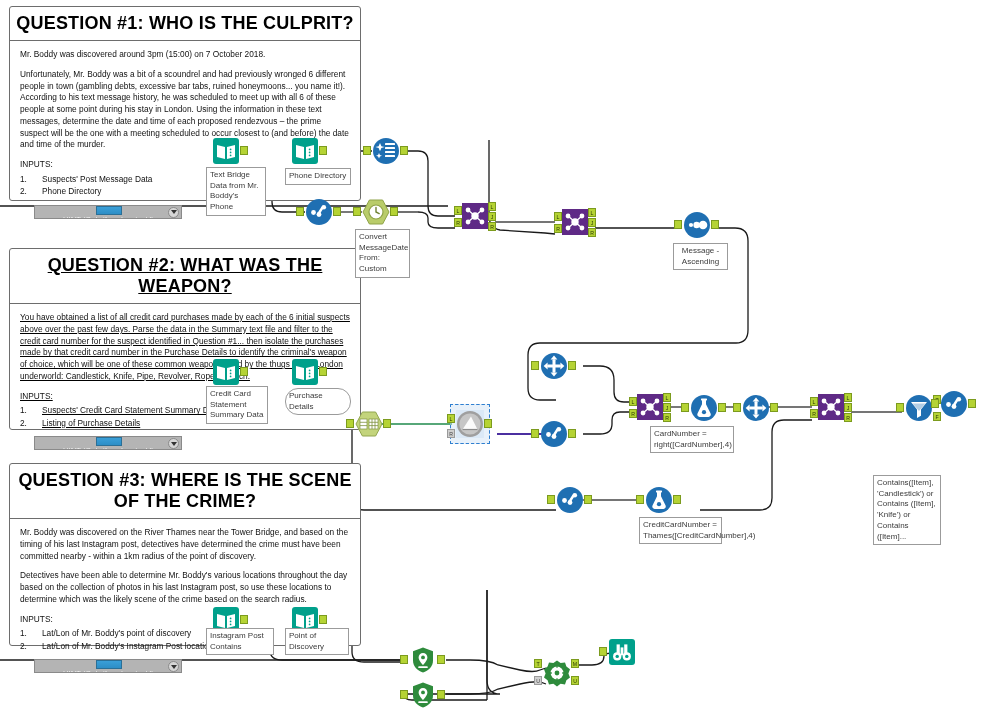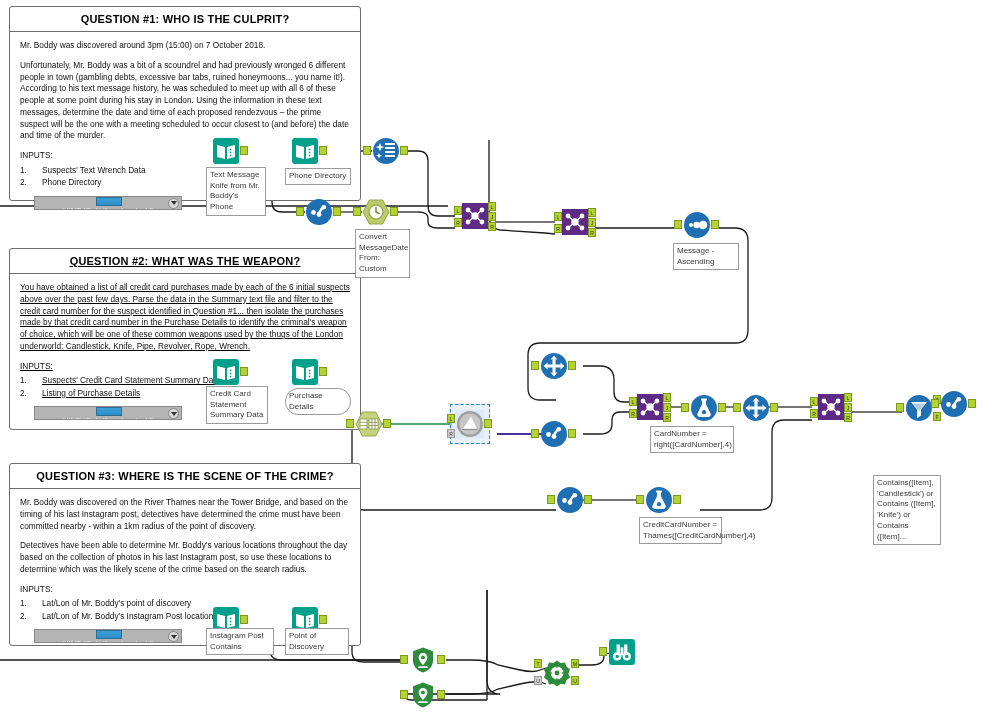--- a/index.html
+++ b/index.html
@@ -21,21 +21,21 @@
     position: absolute;
     background: #ffffff;
     border: 1px solid #6d6d6d;
     border-radius: 3px;
     z-index: 5;
   }
   .qpanel-title {
     border-bottom: 1px solid #6d6d6d;
     text-align: center;
     font-weight: bold;
-    font-size: 11px;
+    font-size: 18px;
     letter-spacing: 0.2px;
     color: #000;
     padding: 6px 4px 6px 4px;
   }
   .qpanel-body {
     padding: 8px 10px 8px 10px;
     font-size: 8.3px;
     line-height: 1.42;
     color: #111;
   }
@@ -248,21 +248,21 @@
     </g>
   </svg>
 
   <div class="qpanel" style="left:9px; top:6px; width:352px; height:195px;">
     <div class="qpanel-title">QUESTION #1: WHO IS THE CULPRIT?</div>
     <div class="qpanel-body">
       <p>Mr. Boddy was discovered around 3pm (15:00) on 7 October 2018.</p>
       <p>Unfortunately, Mr. Boddy was a bit of a scoundrel and had previously wronged 6 different people in town (gambling debts, excessive bar tabs, ruined honeymoons... you name it!). According to his text message history, he was scheduled to meet up with all 6 of these people at some point during his stay in London. Using the information in these text messages, determine the date and time of each proposed rendezvous – the prime suspect will be the one with a meeting scheduled to occur closest to (and before) the date and time of the murder.</p>
       <p class="tight inputs-label">INPUTS:</p>
       <ul class="inputs-list">
-        <li><span class="num">1.</span><span>Suspects' Text Wrench Data</span></li>
+        <li><span class="num">1.</span><span>Suspects' Post Message Data</span></li>
         <li><span class="num">2.</span><span>Phone Directory</span></li>
       </ul>
       <div class="hint-box">
         <span class="hint-swatch"></span>
         <span class="hint-text">HINT (Only if you're stuck!)</span>
         <span class="hint-arrow"></span>
       </div>
     </div>
   </div>
 
@@ -435,21 +435,21 @@
       </symbol>
     </defs>
   </svg>
 
   <div class="node" style="left:212px; top:137px;">
     <svg class="glyph">
         <use href="#i-input"></use>
       </svg>
     <span class="port" style="left:28px; top:9px;"></span>
   </div>
-  <div class="nlabel" style="left:206px; top:167px; width:60px;">Text Message Knife from Mr. Boddy's Phone</div>
+  <div class="nlabel" style="left:206px; top:167px; width:60px;">Text Bridge Data from Mr. Boddy's Phone</div>
 
   <div class="node" style="left:291px; top:137px;">
     <svg class="glyph">
         <use href="#i-input"></use>
       </svg>
     <span class="port" style="left:28px; top:9px;"></span>
   </div>
   <div class="nlabel" style="left:285px; top:168px; width:66px;">Phone Directory</div>
 
   <div class="node" style="left:372px; top:137px;">
@@ -499,21 +499,21 @@
     <span class="port" style="left:26px; top:19px;">R</span>
   </div>
 
   <div class="node" style="left:683px; top:211px;">
     <svg class="glyph">
         <use href="#i-sort"></use>
       </svg>
     <span class="port" style="left:-9px; top:9px;"></span>
     <span class="port" style="left:28px; top:9px;"></span>
   </div>
-  <div class="nlabel" style="left:673px; top:243px; width:66px;">Message - Ascending</div>
+  <div class="nlabel" style="left:673px; top:243px; width:55px;text-align:center;">Message - Ascending</div>
 
   <div class="node" style="left:212px; top:358px;">
     <svg class="glyph">
         <use href="#i-input"></use>
       </svg>
     <span class="port" style="left:28px; top:9px;"></span>
   </div>
   <div class="nlabel" style="left:206px; top:386px; width:62px;">Credit Card Statement Summary Data</div>
 
   <div class="node" style="left:291px; top:358px;">

